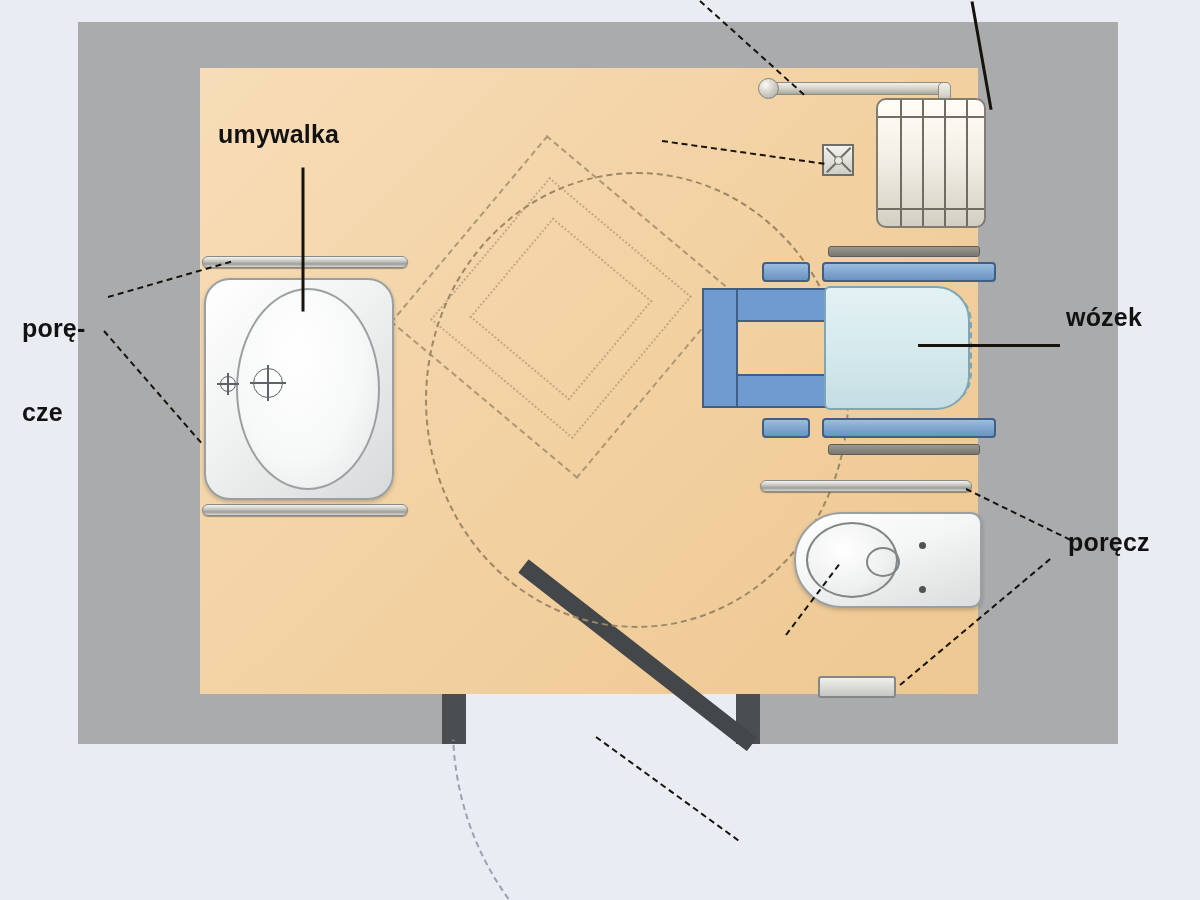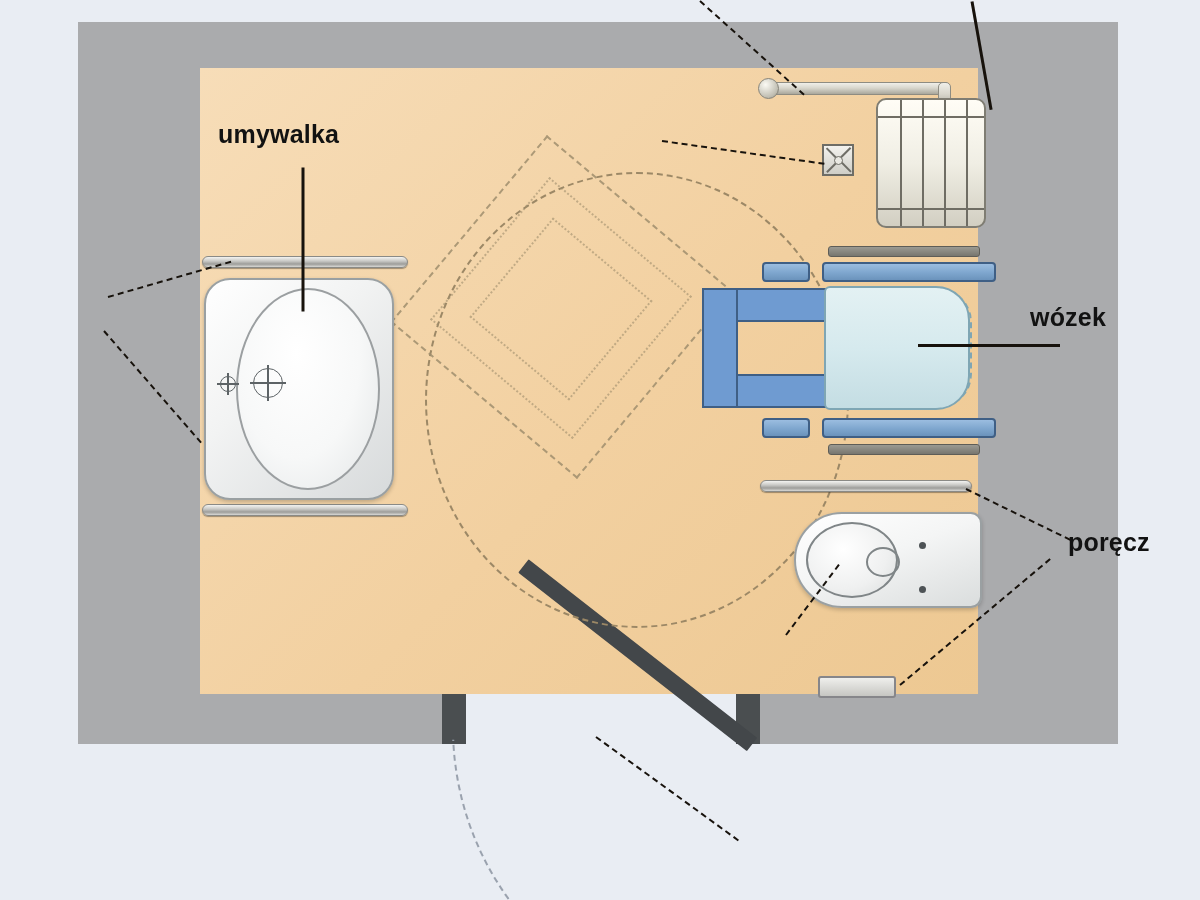--- a/index.html
+++ b/index.html
@@ -345,23 +345,27 @@
 
   <div class="leader dashed" style="left:786px; top:634px; width:88px; transform: rotate(-53deg);"></div>
 
   <div class="leader dashed" style="left:596px; top:736px; width:176px; transform: rotate(36deg);"></div>
 
   <div class="leader dashed" style="left:700px; top:0px; width:140px; transform: rotate(42deg);"></div>
   <div class="leader solid3" style="left:972px; top:0px; width:110px; transform: rotate(80deg);"></div>
 
   <div class="label" style="left:218px; top:120px;text-align:center;">umywalka</div>
 
-
-
-  <div class="label" style="left:1030px; top:303px;">wózek</div>
+  <div class="label" style="left:22px; top:258px;">
+    <div>porę-</div>
+    <div>cze</div>
+  </div>
+
+
+  <div class="label" style="left:1066px; top:303px;">wózek</div>
 
   <div class="label" style="left:1068px; top:528px;">poręcz</div>
 
 
   <div class="label sm" style="left:686px; top:852px;">
     
     
   </div>
 
 </div>

